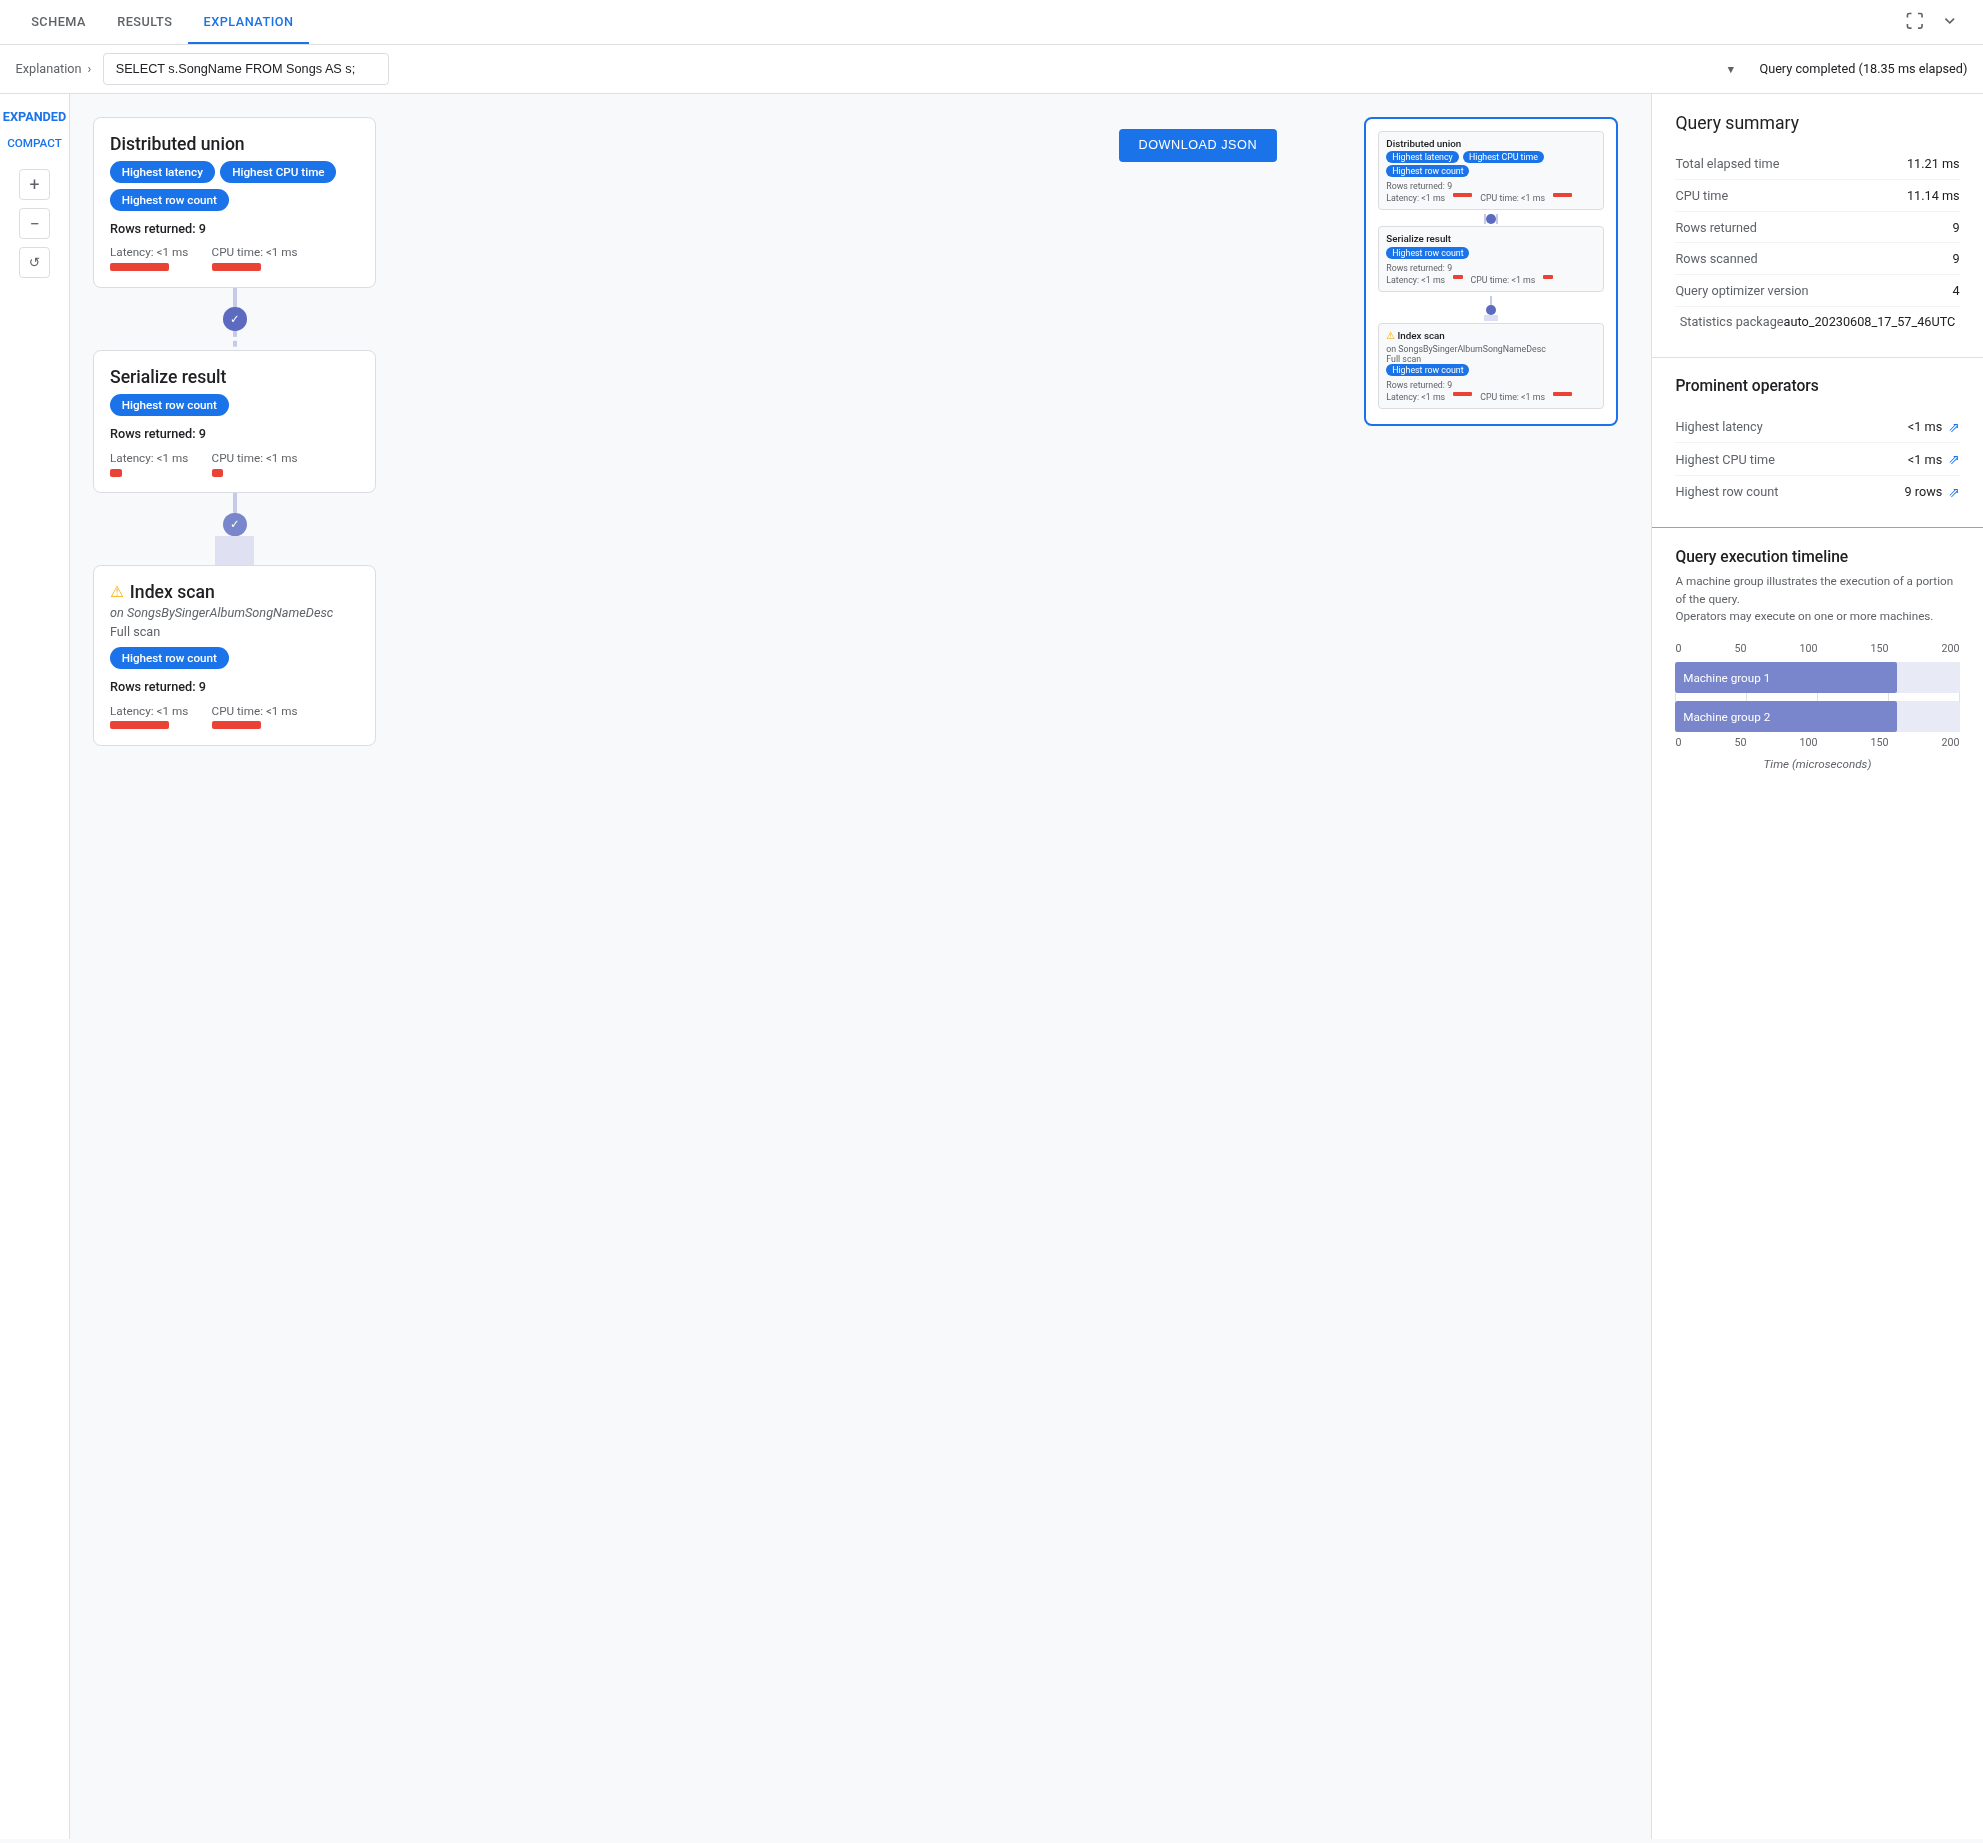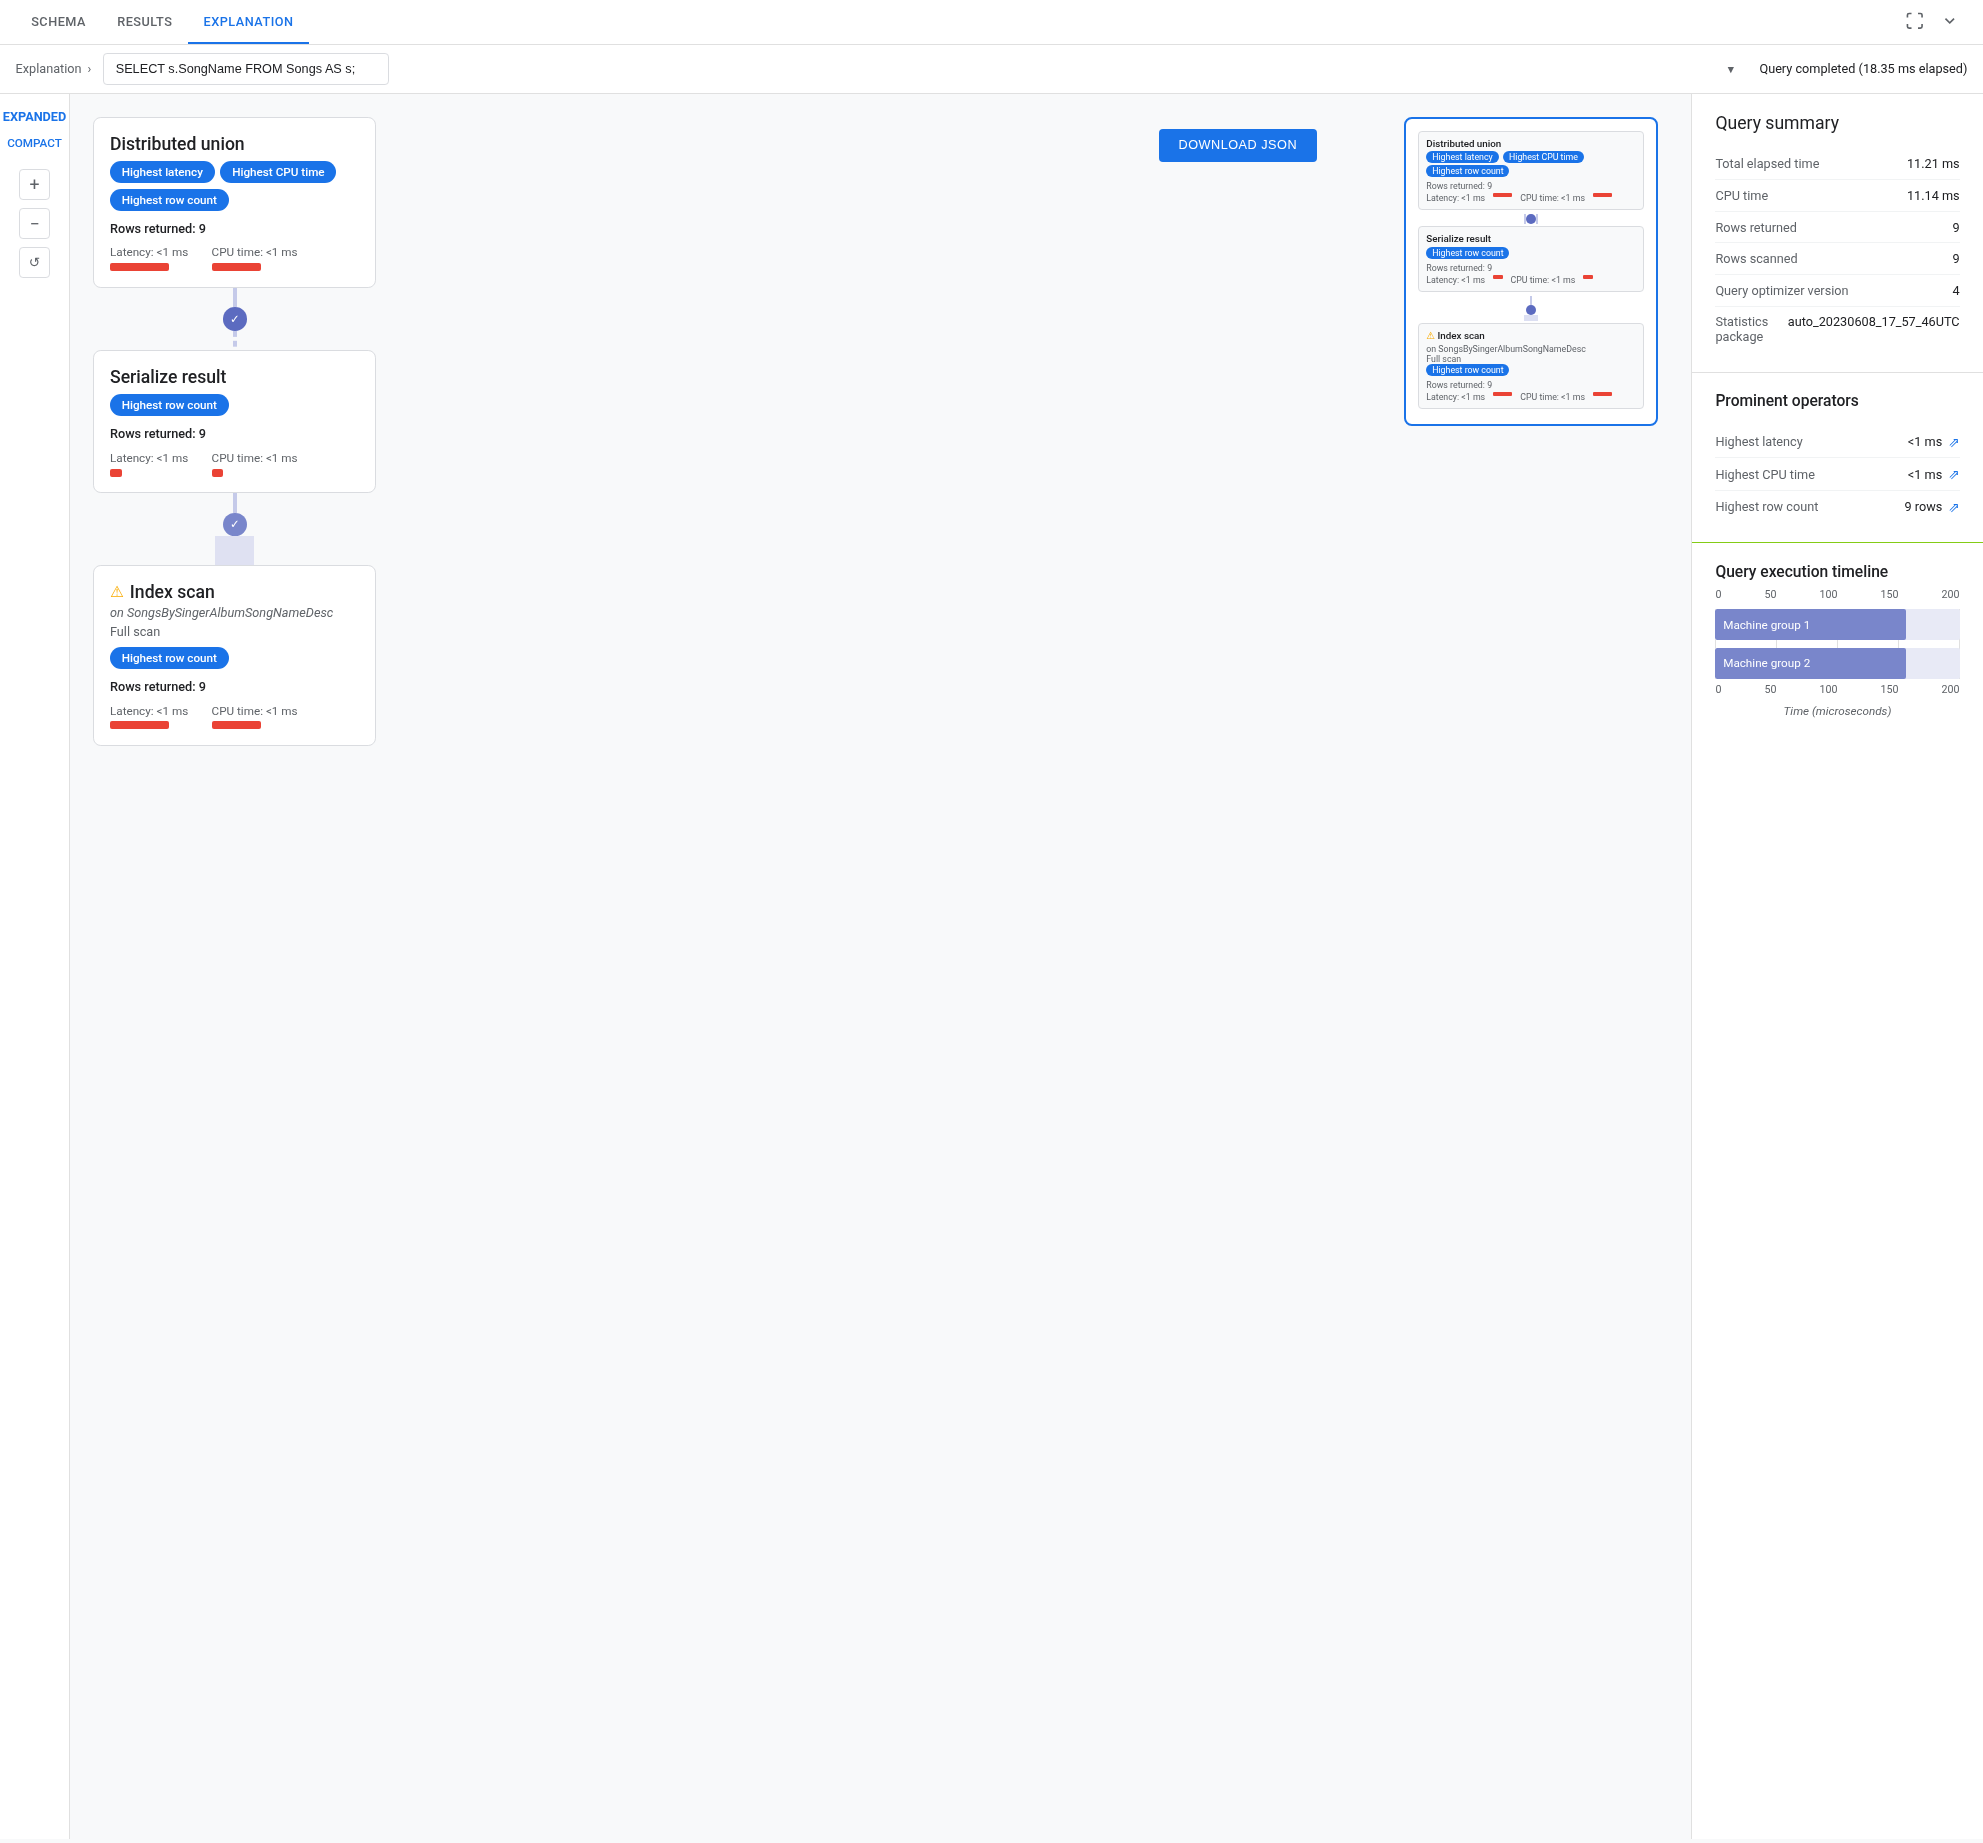--- a/index.html
+++ b/index.html
@@ -60,21 +60,21 @@
     .mini-node-title { font-size: 9.8px; font-weight: 500; margin-bottom: 2.9px; }
     .mini-badge { display: inline-block; padding: 1px 5.9px; border-radius: 7.8px; font-size: 8.8px; background: #1a73e8; color: #fff; margin-right: 2px; margin-bottom: 2px; }
     .mini-rows { font-size: 8.8px; color: #5f6368; margin: 2px 0; }
     .mini-metrics { display: flex; gap: 7.8px; font-size: 8.8px; color: #5f6368; }
     .mini-bar { height: 3.9px; background: #ea4335; border-radius: 1px; width: 19.5px; }
     .mini-connector { display: flex; justify-content: center; margin: 2px 0; }
     .mini-dot { width: 9.8px; height: 9.8px; border-radius: 50%; background: #5c6bc0; }
     .mini-vline { width: 2px; height: 9.8px; background: #c5cae9; }
     .mini-warning { color: #f9ab00; font-size: 9.8px; }
 
-    .right-panel { width: 292px; background: #fff; border-left: 1px solid #e0e0e0; overflow-y: auto; padding: 0; }
+    .right-panel { width: 332px; background: #fff; border-left: 1px solid #e0e0e0; overflow-y: auto; padding: 0; }
 
     .download-btn { position: absolute; right: 351px; top: 11.7px; background: #1a73e8; color: #ffffff; border: none; border-radius: 3.9px; padding: 9.8px 19.5px; font-size: 12.7px; font-weight: 500; cursor: pointer; letter-spacing: 0.5px; }
 
     .panel-section { padding: 19.5px 23.4px; border-bottom: 1px solid #e0e0e0; }
     .panel-title { font-size: 17.6px; font-weight: 400; margin-bottom: 15.6px; }
     .panel-row { display: flex; justify-content: space-between; padding: 7.8px 0; border-bottom: 1px solid #f1f3f4; font-size: 12.7px; }
     .panel-row:last-child { border-bottom: none; justify-content: center; }
     .panel-key { color: #5f6368; }
     .panel-val { color: #202124; font-weight: 400; }
 
@@ -334,20 +334,24 @@
         <span class="op-key">Highest row count</span>
         <span class="op-val">
           <span>9 rows</span>
           <span class="link-icon">⇗</span>
         </span>
       </div>
     </div>
 
     <div class="timeline-section">
       <div class="timeline-title">Query execution timeline</div>
+      <div class="timeline-desc">
+        <div>A machine group illustrates the execution of a portion of the query.</div>
+        <div>Operators may execute on one or more machines.</div>
+      </div>
       <div class="chart-area">
         <div class="chart-axis">
           <span>0</span>
           <span>50</span>
           <span>100</span>
           <span>150</span>
           <span>200</span>
         </div>
 
         <div style="position:relative;">

